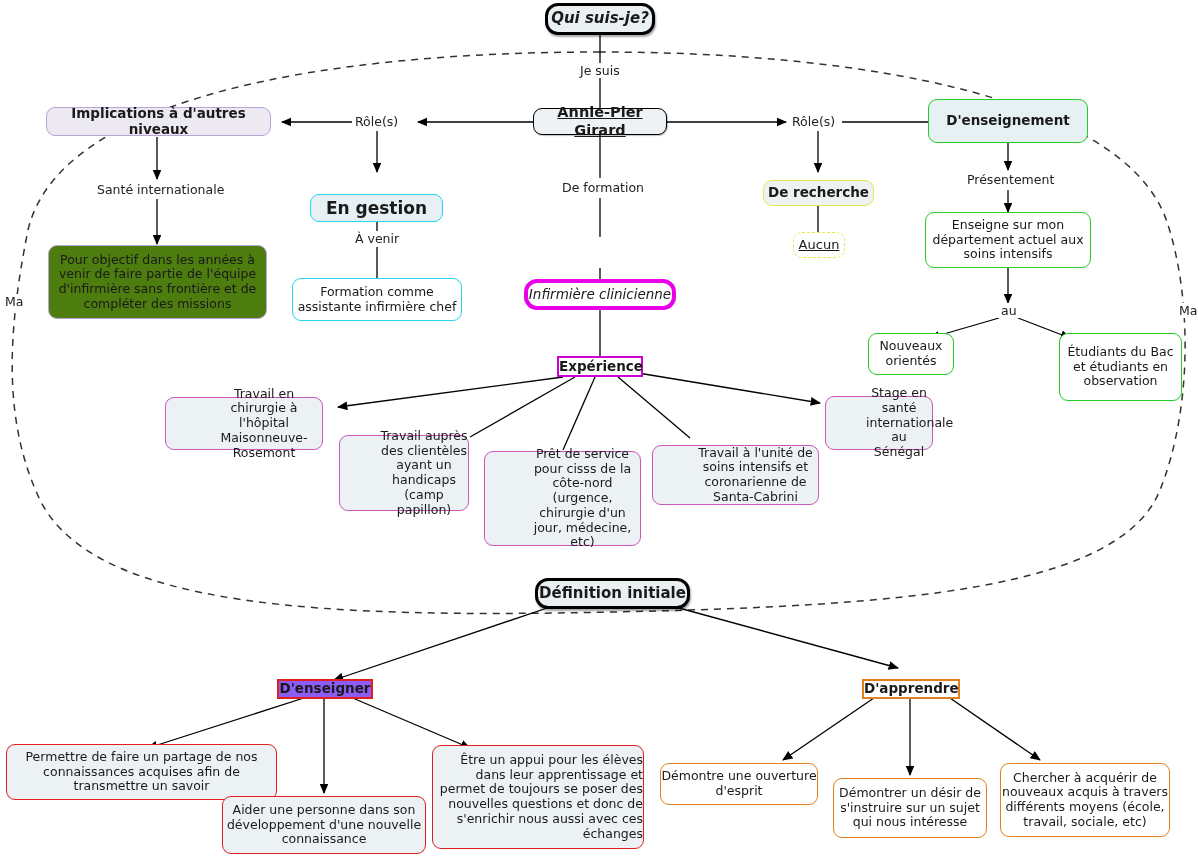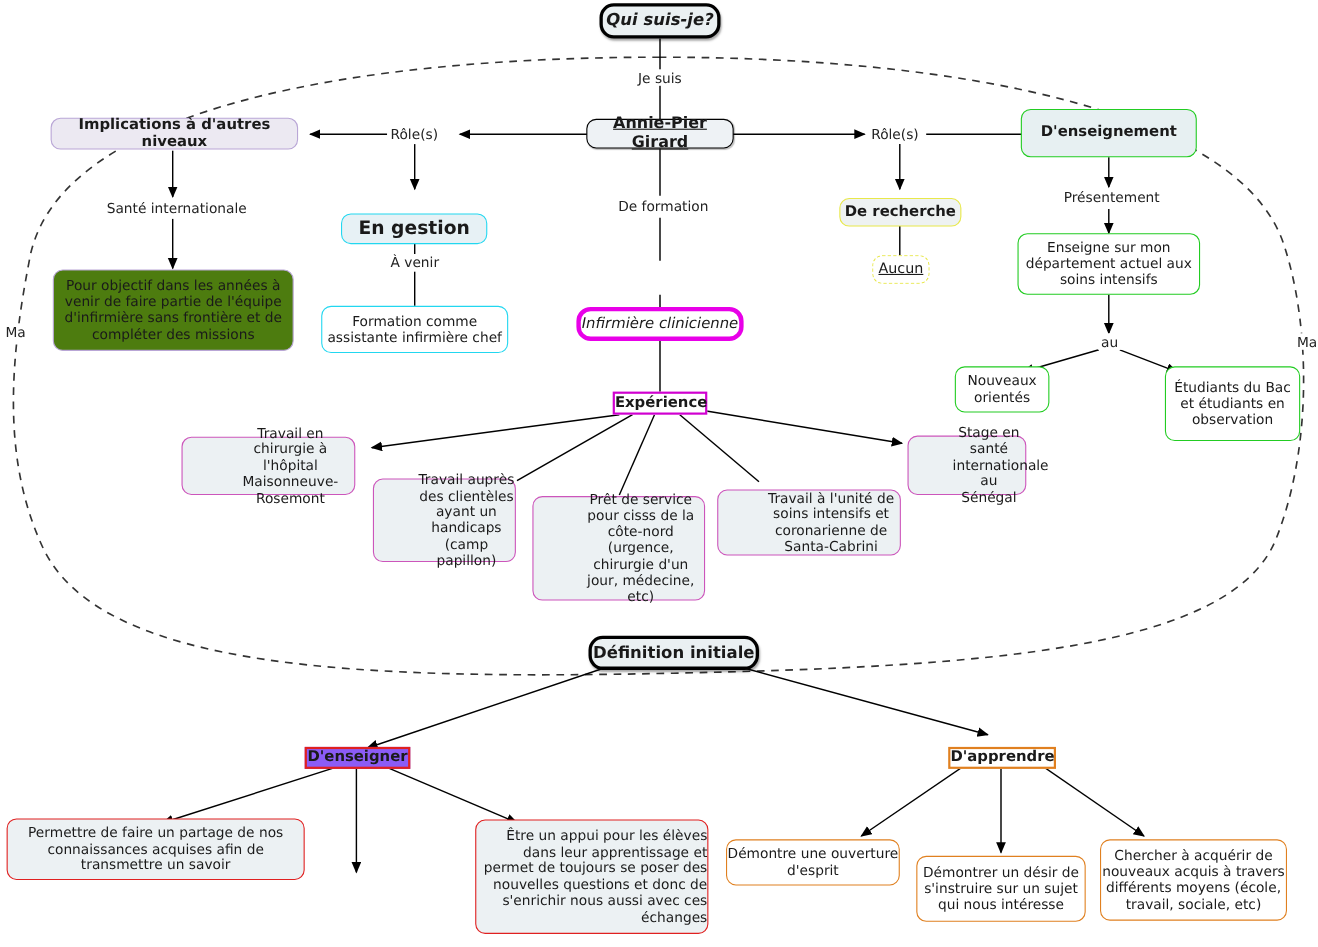--- a/index.html
+++ b/index.html
@@ -192,20 +192,23 @@
   </div>
 
   <div class="node n-red-head" style="left:277px;top:679px;width:96px;height:20px;">
     <span>D'enseigner</span>
   </div>
 
   <div class="node n-red" style="left:6px;top:744px;width:271px;height:56px;">
     <span>Permettre de faire un partage de nos connaissances acquises afin de transmettre un savoir</span>
   </div>
 
+  <div class="node n-red" style="left:222px;top:796px;width:204px;height:58px;">
+    <span>Aider une personne dans son développement d'une nouvelle connaissance</span>
+  </div>
 
   <div class="node n-red" style="left:432px;top:745px;width:212px;height:104px;text-align:right;">
     <span>Être un appui pour les élèves dans leur apprentissage et permet de toujours se poser des nouvelles questions et donc de s'enrichir nous aussi avec ces échanges</span>
   </div>
 
   <div class="node n-orange-head" style="left:862px;top:667px;width:98px;height:20px;margin-top:12px;">
     <span>D'apprendre</span>
   </div>
 
   <div class="node n-orange" style="left:660px;top:763px;width:158px;height:42px;">

